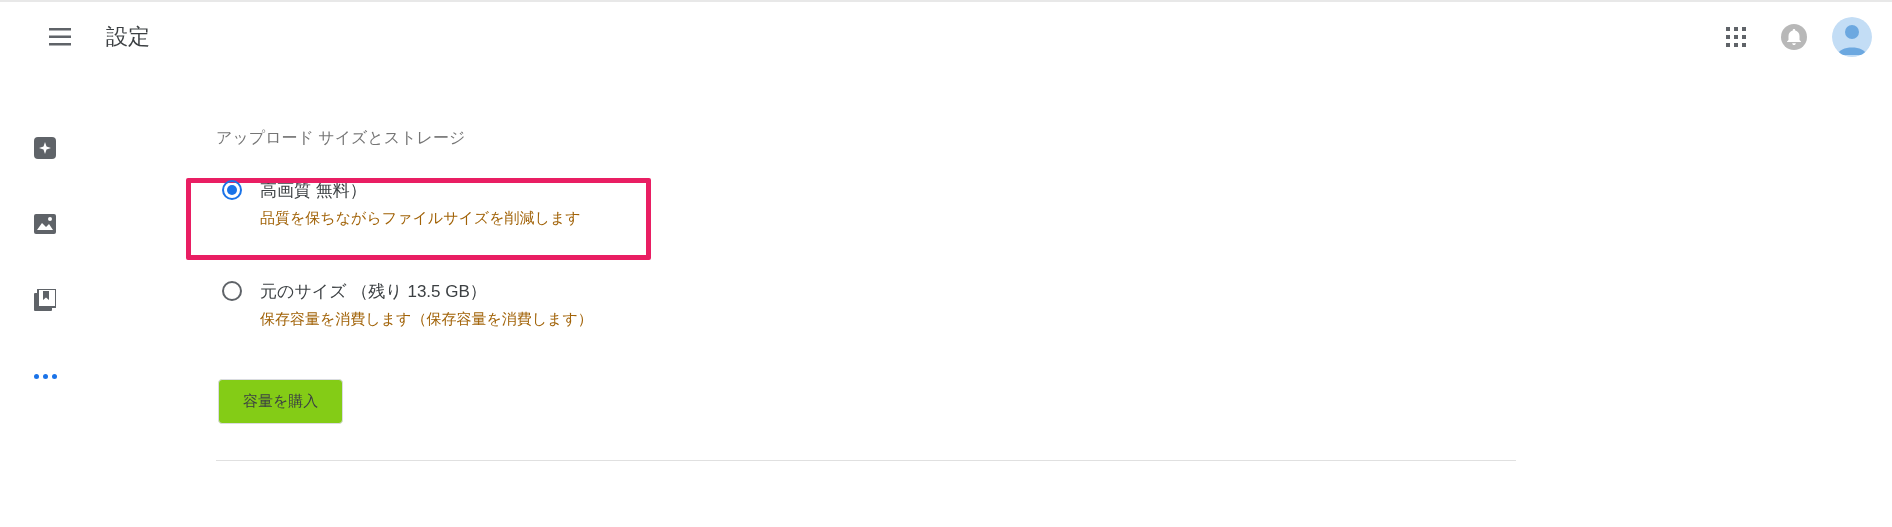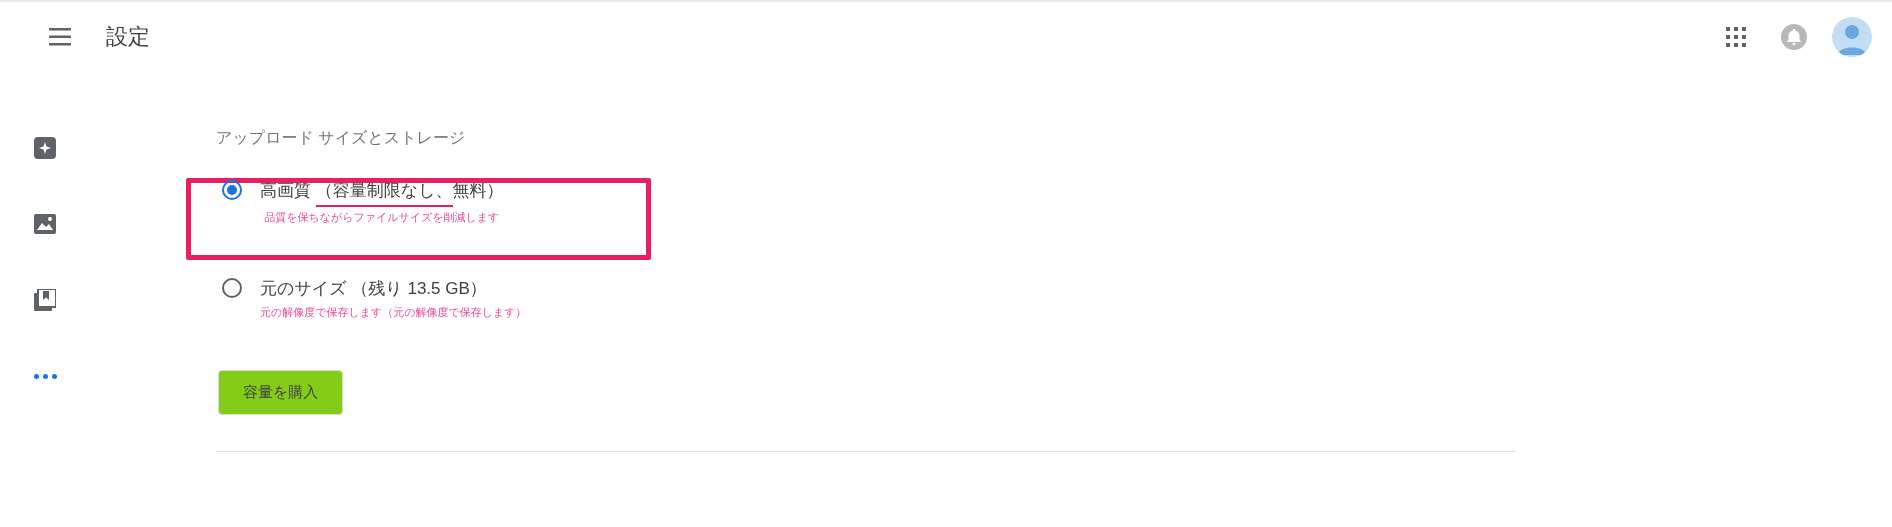--- a/index.html
+++ b/index.html
@@ -163,22 +163,22 @@
       display: flex;
       align-items: baseline;
     }
     .option-main { }
     .option-suffix { }
     .underline-red {
       border-bottom: 2px solid #e91e63;
       padding-bottom: 1px;
     }
     .option-desc {
-      font-size: 11px;
-      color: #ec4899;
+      font-size: 15px;
+      color: #a16207;
       margin-top: 2px;
       text-align: center;
     }
     .btn-row {
       display: flex;
       gap: 16px;
       margin-top: 8px;
       margin-left: 2px;
     }
     .btn {
@@ -277,34 +277,33 @@
   <div class="section-label">アップロード サイズとストレージ</div>
 
   <div class="highlight-box"></div>
 
   <div class="option" style="margin-top:12px;">
     <div class="radio selected"></div>
     <div class="option-text">
       <div class="option-title">
         <span class="option-main">高画質</span>
         <span>&nbsp;</span>
-        <span class="underline-red">（容量制限なし、</span>
         <span class="option-suffix">無料）</span>
       </div>
       <div class="option-desc">品質を保ちながらファイルサイズを削減します</div>
     </div>
   </div>
 
   <div class="option">
     <div class="radio"></div>
     <div class="option-text">
       <div class="option-title">
         <span>元のサイズ （残り 13.5 GB）</span>
       </div>
-      <div class="option-desc">元の解像度で保存します（元の解像度で保存します）</div>
+      <div class="option-desc">保存容量を消費します（保存容量を消費します）</div>
     </div>
   </div>
 
   <div class="btn-row">
     <button class="btn">容量を購入</button>
   </div>
 
   <div class="divider"></div>
 </div>
 

